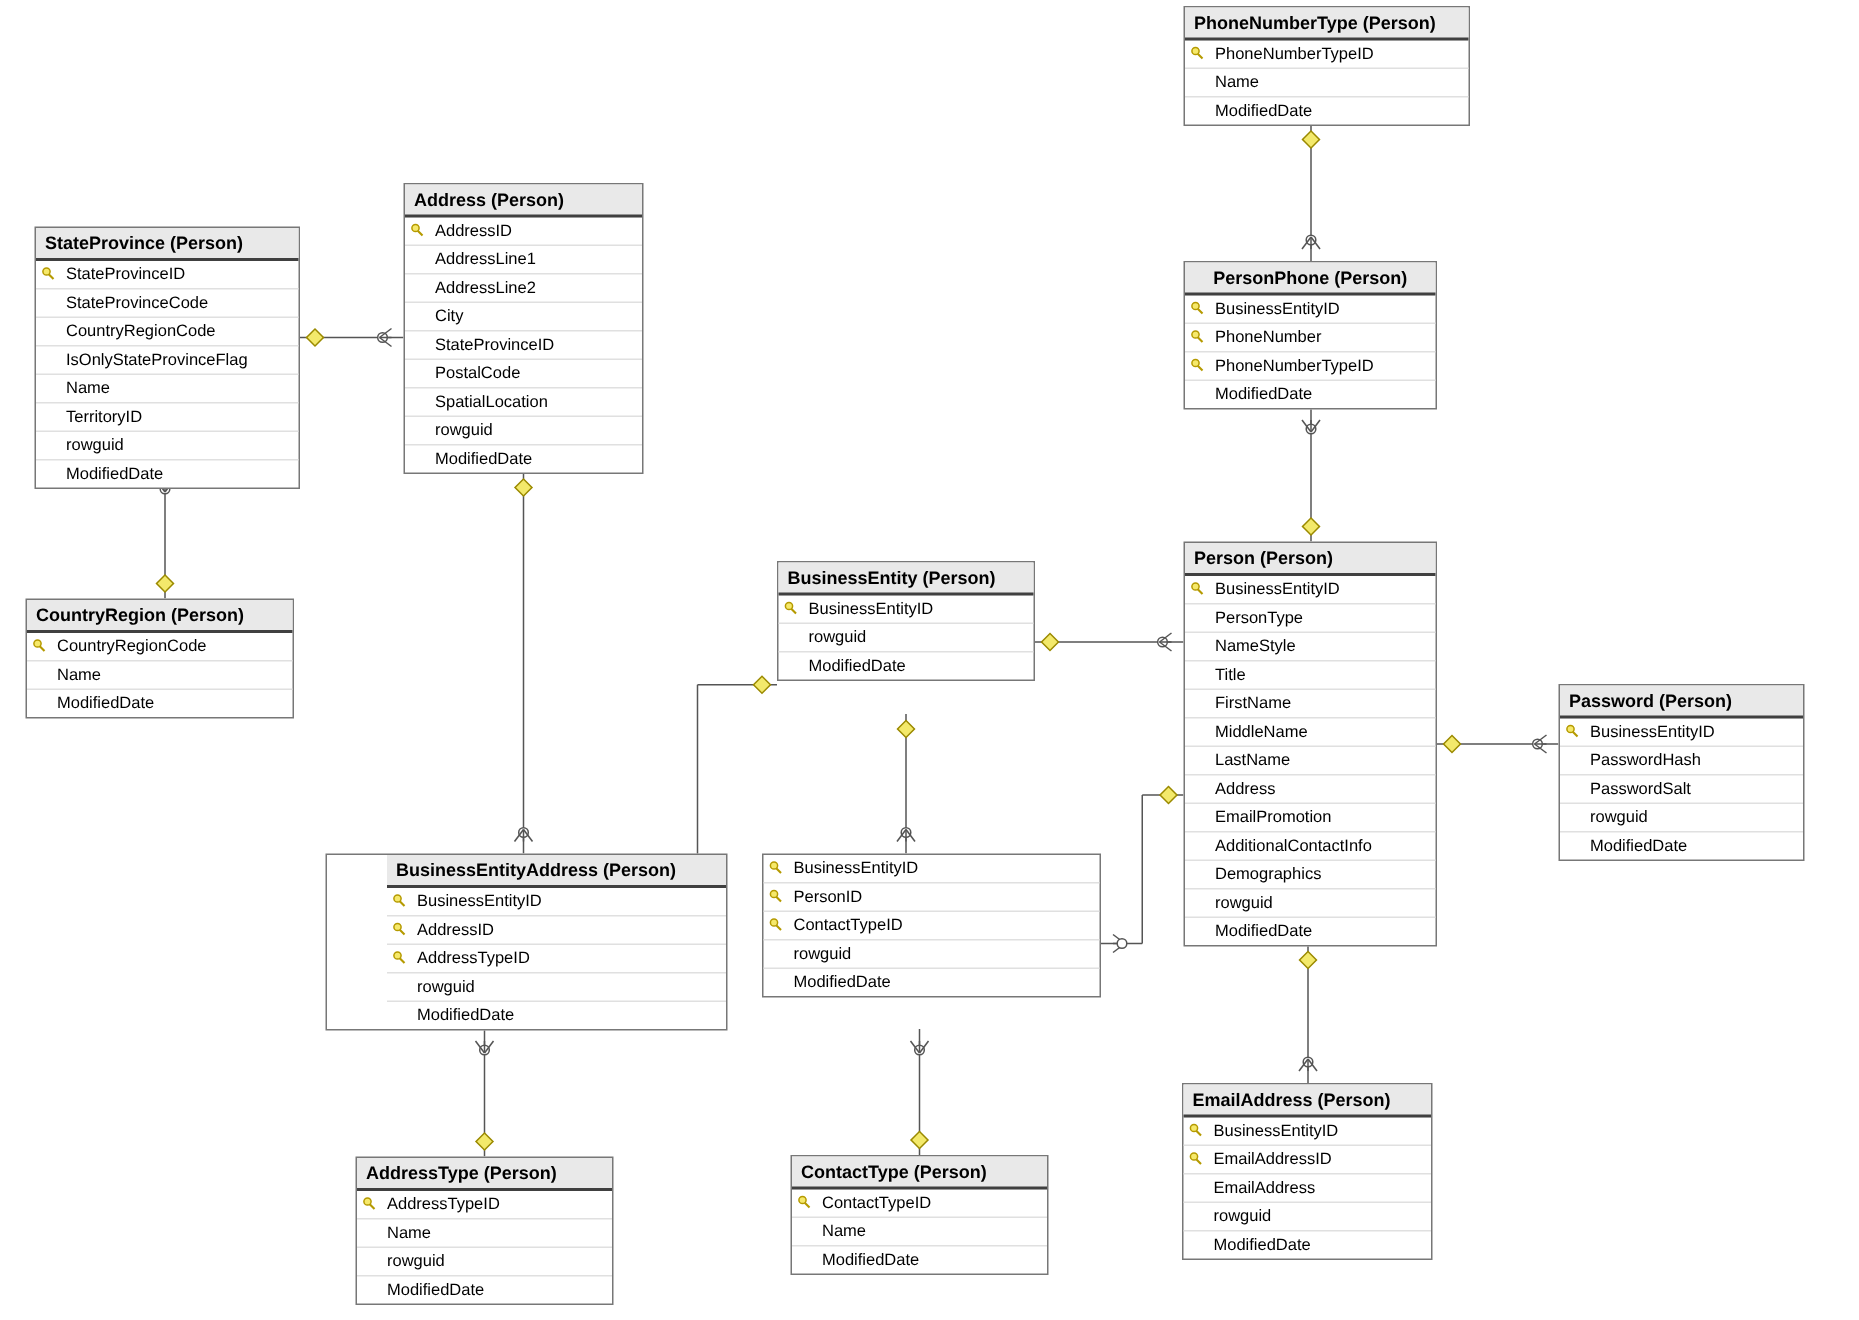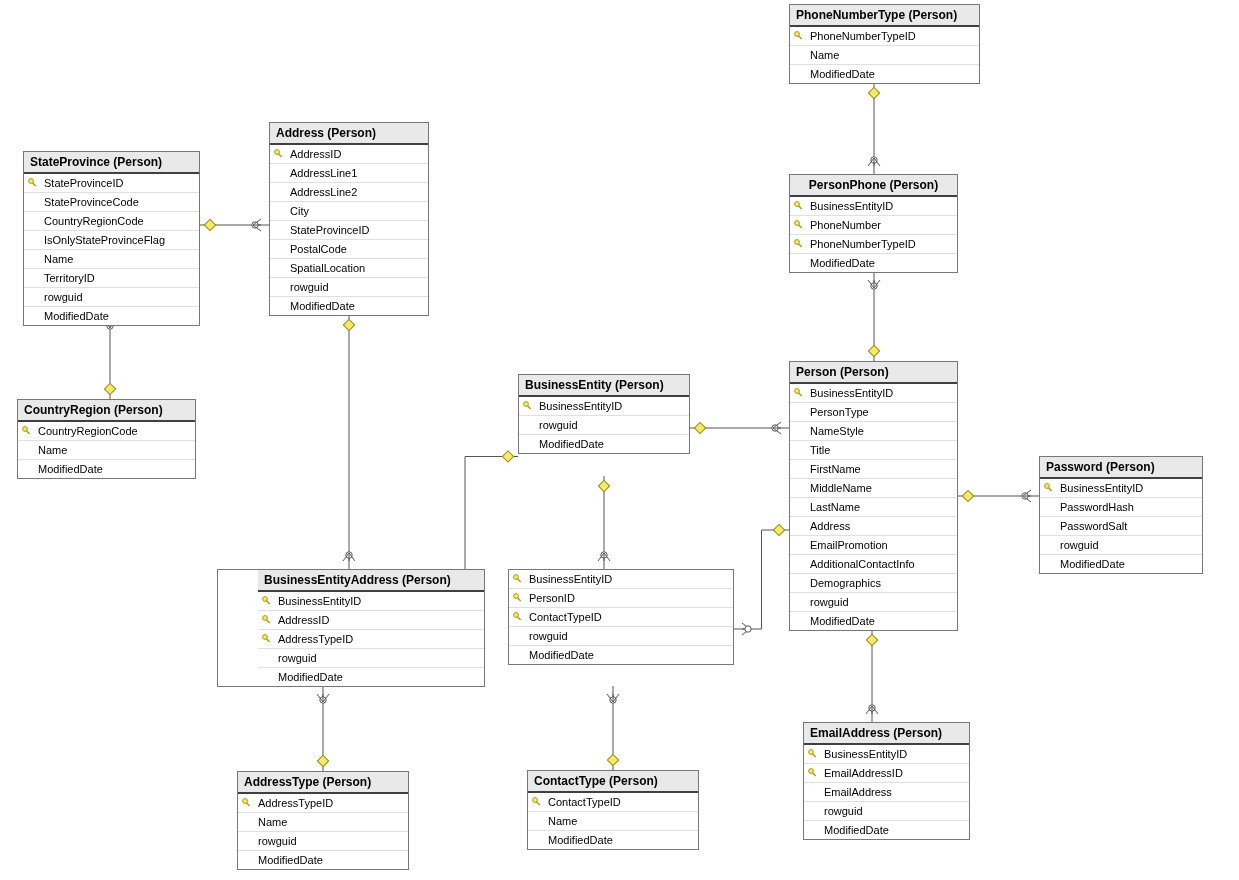--- a/index.html
+++ b/index.html
@@ -522,21 +522,21 @@
         <div class="row">
           <div class="key-cell"></div>
           <div class="col-name">rowguid</div>
         </div>
         <div class="row">
           <div class="key-cell"></div>
           <div class="col-name">ModifiedDate</div>
         </div>
       </div>
     </div>
-    <div class="entity" style="left: 788px; top: 722px; width: 165px; margin-left: 15px;">
+    <div class="entity" style="left: 788px; top: 722px; width: 165px;">
       <div class="entity-title">EmailAddress (Person)</div>
       <div class="rows">
         <div class="row">
           <div class="key-cell">
             <span class="key-icon">
               <svg width="12" height="12" viewBox="0 0 12 12">
                 <circle cx="4" cy="4" r="2.4" fill="#f6e96b" stroke="#b59a00" stroke-width="1"></circle>
                 <rect x="5.5" y="5.5" width="4.5" height="1.4" fill="#b59a00" transform="rotate(45 6 6)"></rect>
               </svg>
             </span>

